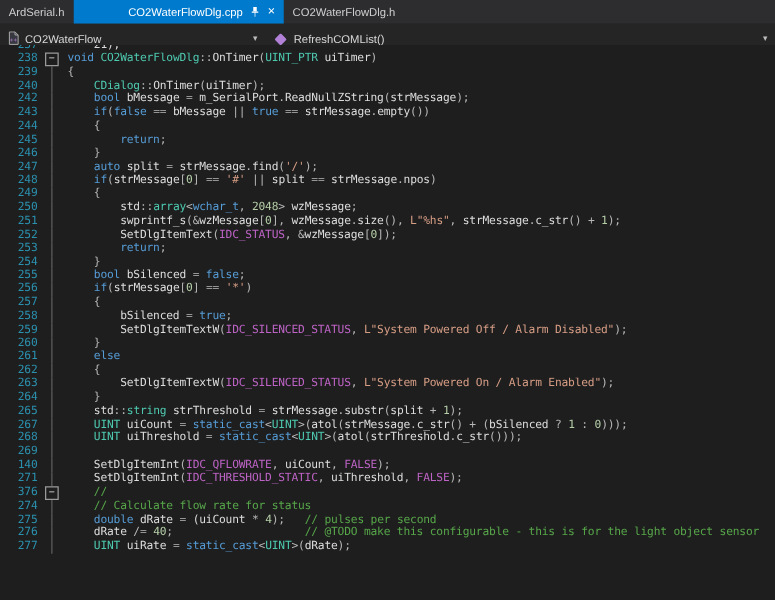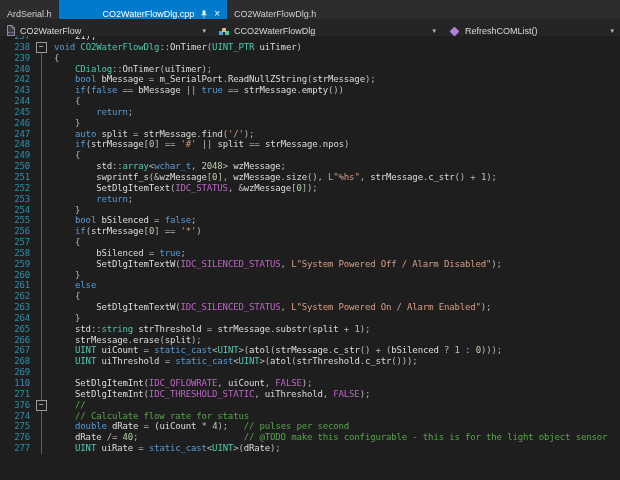--- a/index.html
+++ b/index.html
@@ -1,21 +1,21 @@
 <!DOCTYPE html>
 <html style="--editor-bg: #1e1e1e; --chrome-bg: #2d2d30; --navbar-bg: #252526; --accent: #007acc; --line-number: #2b91af; --keyword: #569cd6; --type: #4ec9b0; --string: #d69d85; --number: #b5cea8; --comment: #57a64a; --macro: #bd63c5; --default-text: #dcdcdc; --operator: #b8b8b8;"><head>
 <meta charset="utf-8">
 <style>
   html,body{margin:0;padding:0;background:#1e1e1e;}
   .window{width:620px;height:480px;overflow:hidden;display:flex;flex-direction:column;
           font-family:"Liberation Sans",sans-serif;background:var(--editor-bg,#1e1e1e);}
 
   
   .tabbar{flex:0 0 19px;background:var(--chrome-bg,#2d2d30);display:flex;align-items:stretch;}
-  .tab{display:flex;align-items:flex-end;gap:4px;padding:0 7px;font-size:9px;color:#cfcfcf;cursor:default;}
+  .tab{display:flex;align-items:center;gap:4px;padding:0 7px;font-size:9px;color:#cfcfcf;cursor:default;}
   .tab.active{background:var(--accent,#007acc);color:#ffffff;padding-left:44px;}
   .closex{font-size:10px;line-height:1;margin-left:2px;}
   .pin{display:flex;align-items:center;margin-left:2px;}
 
   
   .navbar{flex:0 0 17px;background:var(--navbar-bg,#252526);display:flex;align-items:flex-end;}
   .nav-sec{display:flex;align-items:center;gap:4px;font-size:9px;color:#d8d8d8;padding:0 6px;}
   .sec1{width:200px;}
   .sec2{width:218px;}
   .sec3{flex:1;}
@@ -74,25 +74,20 @@
       <span class="ic">
         <svg width="10" height="11" viewBox="0 0 10 11">
             <path d="M1.5 0.5h4.5l2.5 2.5v7.5h-7z" fill="#383840" stroke="#a9a9a9" stroke-width="0.8"></path>
             <path d="M6 0.5v2.5h2.5" fill="none" stroke="#a9a9a9" stroke-width="0.8"></path>
             <text x="1.8" y="8.6" font-size="5" fill="#b180d7">++</text>
           </svg>
       </span>
       <span class="nav-label">CO2WaterFlow</span>
       <span class="chev">▾</span>
     </div>
-    <div class="nav-sec sec2">
-      <span class="ic classic"></span>
-      <span class="nav-label">CCO2WaterFlowDlg</span>
-      <span class="chev">▾</span>
-    </div>
     <div class="nav-sec sec3">
       <span class="ic method"></span>
       <span class="nav-label">RefreshCOMList()</span>
       <span class="chev">▾</span>
     </div>
   </div>
 
   <div class="editor">
     <div id="codelines">
         <div class="row"><span class="ln">237</span><span class="fold"></span><span class="codetext"><span class="tk-d">    21);</span></span></div>
@@ -116,25 +111,24 @@
         <div class="row"><span class="ln">256</span><span class="fold"><span class="fline"></span></span><span class="codetext"><span class="tk-d">    </span><span class="tk-k">if</span><span class="tk-o">(</span><span class="tk-d">strMessage</span><span class="tk-o">[</span><span class="tk-n">0</span><span class="tk-o">]</span><span class="tk-d"> </span><span class="tk-o">==</span><span class="tk-d"> </span><span class="tk-s">'*'</span><span class="tk-o">)</span></span></div>
         <div class="row"><span class="ln">257</span><span class="fold"><span class="fline"></span></span><span class="codetext"><span class="tk-d">    </span><span class="tk-o">{</span></span></div>
         <div class="row"><span class="ln">258</span><span class="fold"><span class="fline"></span></span><span class="codetext"><span class="tk-d">        bSilenced </span><span class="tk-o">=</span><span class="tk-d"> </span><span class="tk-k">true</span><span class="tk-o">;</span></span></div>
         <div class="row"><span class="ln">259</span><span class="fold"><span class="fline"></span></span><span class="codetext"><span class="tk-d">        SetDlgItemTextW</span><span class="tk-o">(</span><span class="tk-m">IDC_SILENCED_STATUS</span><span class="tk-o">, </span><span class="tk-s">L"System Powered Off / Alarm Disabled"</span><span class="tk-o">);</span></span></div>
         <div class="row"><span class="ln">260</span><span class="fold"><span class="fline"></span></span><span class="codetext"><span class="tk-d">    </span><span class="tk-o">}</span></span></div>
         <div class="row"><span class="ln">261</span><span class="fold"><span class="fline"></span></span><span class="codetext"><span class="tk-d">    </span><span class="tk-k">else</span></span></div>
         <div class="row"><span class="ln">262</span><span class="fold"><span class="fline"></span></span><span class="codetext"><span class="tk-d">    </span><span class="tk-o">{</span></span></div>
         <div class="row"><span class="ln">263</span><span class="fold"><span class="fline"></span></span><span class="codetext"><span class="tk-d">        SetDlgItemTextW</span><span class="tk-o">(</span><span class="tk-m">IDC_SILENCED_STATUS</span><span class="tk-o">, </span><span class="tk-s">L"System Powered On / Alarm Enabled"</span><span class="tk-o">);</span></span></div>
         <div class="row"><span class="ln">264</span><span class="fold"><span class="fline"></span></span><span class="codetext"><span class="tk-d">    </span><span class="tk-o">}</span></span></div>
         <div class="row"><span class="ln">265</span><span class="fold"><span class="fline"></span></span><span class="codetext"><span class="tk-d">    std</span><span class="tk-o">::</span><span class="tk-t">string</span><span class="tk-d"> strThreshold </span><span class="tk-o">=</span><span class="tk-d"> strMessage</span><span class="tk-o">.</span><span class="tk-d">substr</span><span class="tk-o">(</span><span class="tk-d">split</span><span class="tk-o"> + </span><span class="tk-n">1</span><span class="tk-o">);</span></span></div>
-        <div class="row"><span class="ln">266</span><span class="fold"><span class="fline"></span></span><span class="codetext"><span class="tk-d">    strMessage</span><span class="tk-o">.</span><span class="tk-d">erase</span><span class="tk-o">(</span><span class="tk-d">split</span><span class="tk-o">);</span></span></div>
         <div class="row"><span class="ln">267</span><span class="fold"><span class="fline"></span></span><span class="codetext"><span class="tk-d">    </span><span class="tk-t">UINT</span><span class="tk-d"> uiCount </span><span class="tk-o">=</span><span class="tk-d"> </span><span class="tk-k">static_cast</span><span class="tk-o">&lt;</span><span class="tk-t">UINT</span><span class="tk-o">&gt;(</span><span class="tk-d">atol</span><span class="tk-o">(</span><span class="tk-d">strMessage</span><span class="tk-o">.</span><span class="tk-d">c_str</span><span class="tk-o">() + (</span><span class="tk-d">bSilenced</span><span class="tk-o"> ? </span><span class="tk-n">1</span><span class="tk-o"> : </span><span class="tk-n">0</span><span class="tk-o">)));</span></span></div>
         <div class="row"><span class="ln">268</span><span class="fold"><span class="fline"></span></span><span class="codetext"><span class="tk-d">    </span><span class="tk-t">UINT</span><span class="tk-d"> uiThreshold </span><span class="tk-o">=</span><span class="tk-d"> </span><span class="tk-k">static_cast</span><span class="tk-o">&lt;</span><span class="tk-t">UINT</span><span class="tk-o">&gt;(</span><span class="tk-d">atol</span><span class="tk-o">(</span><span class="tk-d">strThreshold</span><span class="tk-o">.</span><span class="tk-d">c_str</span><span class="tk-o">()));</span></span></div>
         <div class="row"><span class="ln">269</span><span class="fold"><span class="fline"></span></span><span class="codetext"></span></div>
-        <div class="row"><span class="ln">110</span><span class="fold"><span class="fline"></span></span><span class="codetext"><span class="tk-d">    SetDlgItemInt</span><span class="tk-o">(</span><span class="tk-m">IDC_QFLOWRATE</span><span class="tk-o">, </span><span class="tk-d">uiCount</span><span class="tk-o">, </span><span class="tk-m">FALSE</span><span class="tk-o">);</span></span></div>
+        <div class="row"><span class="ln">140</span><span class="fold"><span class="fline"></span></span><span class="codetext"><span class="tk-d">    SetDlgItemInt</span><span class="tk-o">(</span><span class="tk-m">IDC_QFLOWRATE</span><span class="tk-o">, </span><span class="tk-d">uiCount</span><span class="tk-o">, </span><span class="tk-m">FALSE</span><span class="tk-o">);</span></span></div>
         <div class="row"><span class="ln">271</span><span class="fold"><span class="fline"></span></span><span class="codetext"><span class="tk-d">    SetDlgItemInt</span><span class="tk-o">(</span><span class="tk-m">IDC_THRESHOLD_STATIC</span><span class="tk-o">, </span><span class="tk-d">uiThreshold</span><span class="tk-o">, </span><span class="tk-m">FALSE</span><span class="tk-o">);</span></span></div>
         <div class="row"><span class="ln">376</span><span class="fold"><span class="fbox">−</span></span><span class="codetext"><span class="tk-d">    </span><span class="tk-c">//</span></span></div>
         <div class="row"><span class="ln">274</span><span class="fold"><span class="fline"></span></span><span class="codetext"><span class="tk-d">    </span><span class="tk-c">// Calculate flow rate for status</span></span></div>
         <div class="row"><span class="ln">275</span><span class="fold"><span class="fline"></span></span><span class="codetext"><span class="tk-d">    </span><span class="tk-k">double</span><span class="tk-d"> dRate </span><span class="tk-o">=</span><span class="tk-d"> (</span><span class="tk-d">uiCount</span><span class="tk-o"> * </span><span class="tk-n">4</span><span class="tk-o">);</span><span class="tk-d">   </span><span class="tk-c">// pulses per second</span></span></div>
         <div class="row"><span class="ln">276</span><span class="fold"><span class="fline"></span></span><span class="codetext"><span class="tk-d">    dRate </span><span class="tk-o">/=</span><span class="tk-d"> </span><span class="tk-n">40</span><span class="tk-o">;</span><span class="tk-d">                    </span><span class="tk-c">// @TODO make this configurable - this is for the light object sensor</span></span></div>
         <div class="row"><span class="ln">277</span><span class="fold"><span class="fline"></span></span><span class="codetext"><span class="tk-d">    </span><span class="tk-t">UINT</span><span class="tk-d"> uiRate </span><span class="tk-o">=</span><span class="tk-d"> </span><span class="tk-k">static_cast</span><span class="tk-o">&lt;</span><span class="tk-t">UINT</span><span class="tk-o">&gt;(</span><span class="tk-d">dRate</span><span class="tk-o">);</span></span></div>
       </div>
   </div>
 
 </div>

